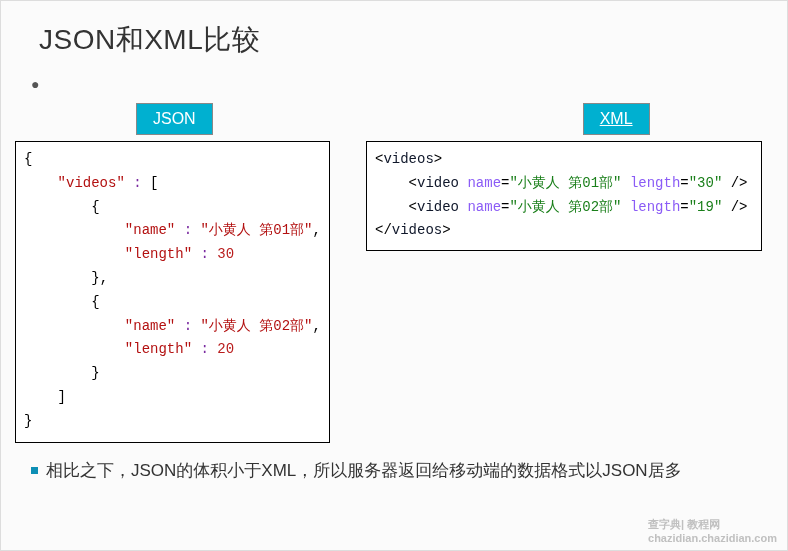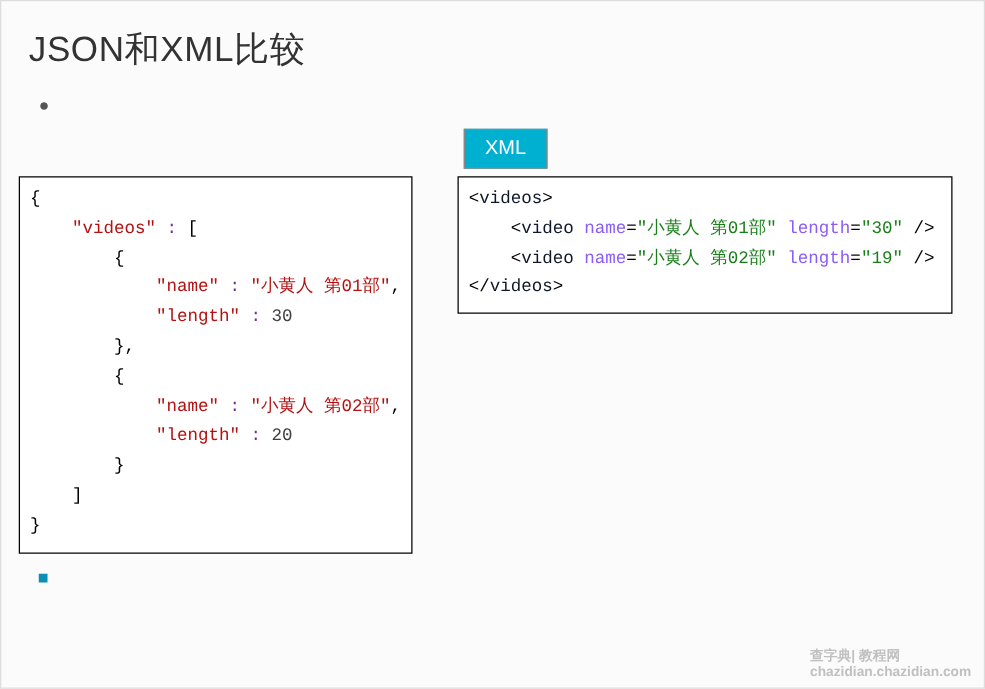--- a/index.html
+++ b/index.html
@@ -9,21 +9,21 @@
     width: 788px;
     height: 551px;
     background: #fbfbfb;
     font-family: "Microsoft YaHei", "PingFang SC", "Heiti SC", Arial, sans-serif;
     position: relative;
     border: 1px solid #ddd;
   }
   .heading {
     font-size: 28px;
     color: #333;
-    margin: 20px 0 18px 22px;
+    margin: 20px 0 18px 38px;
     font-family: Arial, "Microsoft YaHei", sans-serif;
     letter-spacing: 0.5px;
   }
   .bullet-row {
     display: flex;
     align-items: center;
     margin-left: 30px;
     margin-right: 30px;
   }
   .bullet-dot {
@@ -51,21 +51,21 @@
   .badge {
     background: #00b0d0;
     color: #ffffff;
     font-size: 16px;
     padding: 6px 16px;
     font-family: Arial, sans-serif;
     text-align: center;
     border: 1px solid #888;
   }
   .badge.json { margin-left: 135px; }
-  .badge.xml { margin-left: 370px; }
+  .badge.xml { margin-left: 370px; text-decoration: underline; }
   .panels {
     display: flex;
     margin-top: 6px;
     padding: 0 14px;
     gap: 36px;
     align-items: flex-start;
   }
   .code-box {
     border: 1px solid #000;
     background: #ffffff;
@@ -81,21 +81,21 @@
     height: 302px;
   }
   .code-box.xml-box {
     width: 396px;
     height: 110px;
   }
   
   .tk-brace { color: #000; }
   .tk-key   { color: #b31111; }
   .tk-str   { color: #b31111; }
-  .tk-num   { color: #404040; }
+  .tk-num   { color: #b91c1c; }
   .tk-punc  { color: #000; }
   .tk-colon { color: #7a2aa0; }
 
   .tx-tag   { color: #0f172a; text-align: right; }
   .tx-attr  { color: #8b5cf6; }
   .tx-val   { color: #1a7f1a; }
   .tx-bracket { color: #000; }
 
   .bottom-bullet { margin-top: 16px; }
 
@@ -113,20 +113,21 @@
 </head>
 <body>
 
 <div class="heading">JSON和XML比较</div>
 
 <div class="bullet-row">
   <span class="bullet-dot">●</span>
 </div>
 
 <div class="badge-row">
+  <div class="badge json">JSON</div>
   <div class="badge xml">XML</div>
 </div>
 
 <div class="panels">
 
   <div class="code-box json-box"><span class="tk-brace">{</span>
     <span class="tk-key">"videos"</span> <span class="tk-colon">:</span> <span class="tk-punc">[</span>
         <span class="tk-brace">{</span>
             <span class="tk-key">"name"</span> <span class="tk-colon">:</span> <span class="tk-str">"小黄人 第01部"</span><span class="tk-punc">,</span>
             <span class="tk-key">"length"</span> <span class="tk-colon">:</span> <span class="tk-num">30</span>
@@ -140,18 +141,19 @@
 
   <div class="code-box xml-box"><span class="tx-bracket">&lt;</span><span class="tx-tag">videos</span><span class="tx-bracket">&gt;</span>
     <span class="tx-bracket">&lt;</span><span class="tx-tag">video</span> <span class="tx-attr">name</span><span class="tx-bracket">=</span><span class="tx-val">"小黄人 第01部"</span> <span class="tx-attr">length</span><span class="tx-bracket">=</span><span class="tx-val">"30"</span> <span class="tx-bracket">/&gt;</span>
     <span class="tx-bracket">&lt;</span><span class="tx-tag">video</span> <span class="tx-attr">name</span><span class="tx-bracket">=</span><span class="tx-val">"小黄人 第02部"</span> <span class="tx-attr">length</span><span class="tx-bracket">=</span><span class="tx-val">"19"</span> <span class="tx-bracket">/&gt;</span>
 <span class="tx-bracket">&lt;/</span><span class="tx-tag">videos</span><span class="tx-bracket">&gt;</span></div>
 
 </div>
 
 <div class="bullet-row bottom-bullet">
   <span class="bullet-square"></span>
+  <span class="bullet-text">相比之下，JSON的体积小于XML，所以服务器返回给移动端的数据格式以JSON居多</span>
 </div>
 
 <div class="watermark">
   <span>查字典</span><span class="divider">|</span> <span>教程网</span><br>
   <span>chazidian.chazidian.com</span>
 </div>
 
 </body></html>

